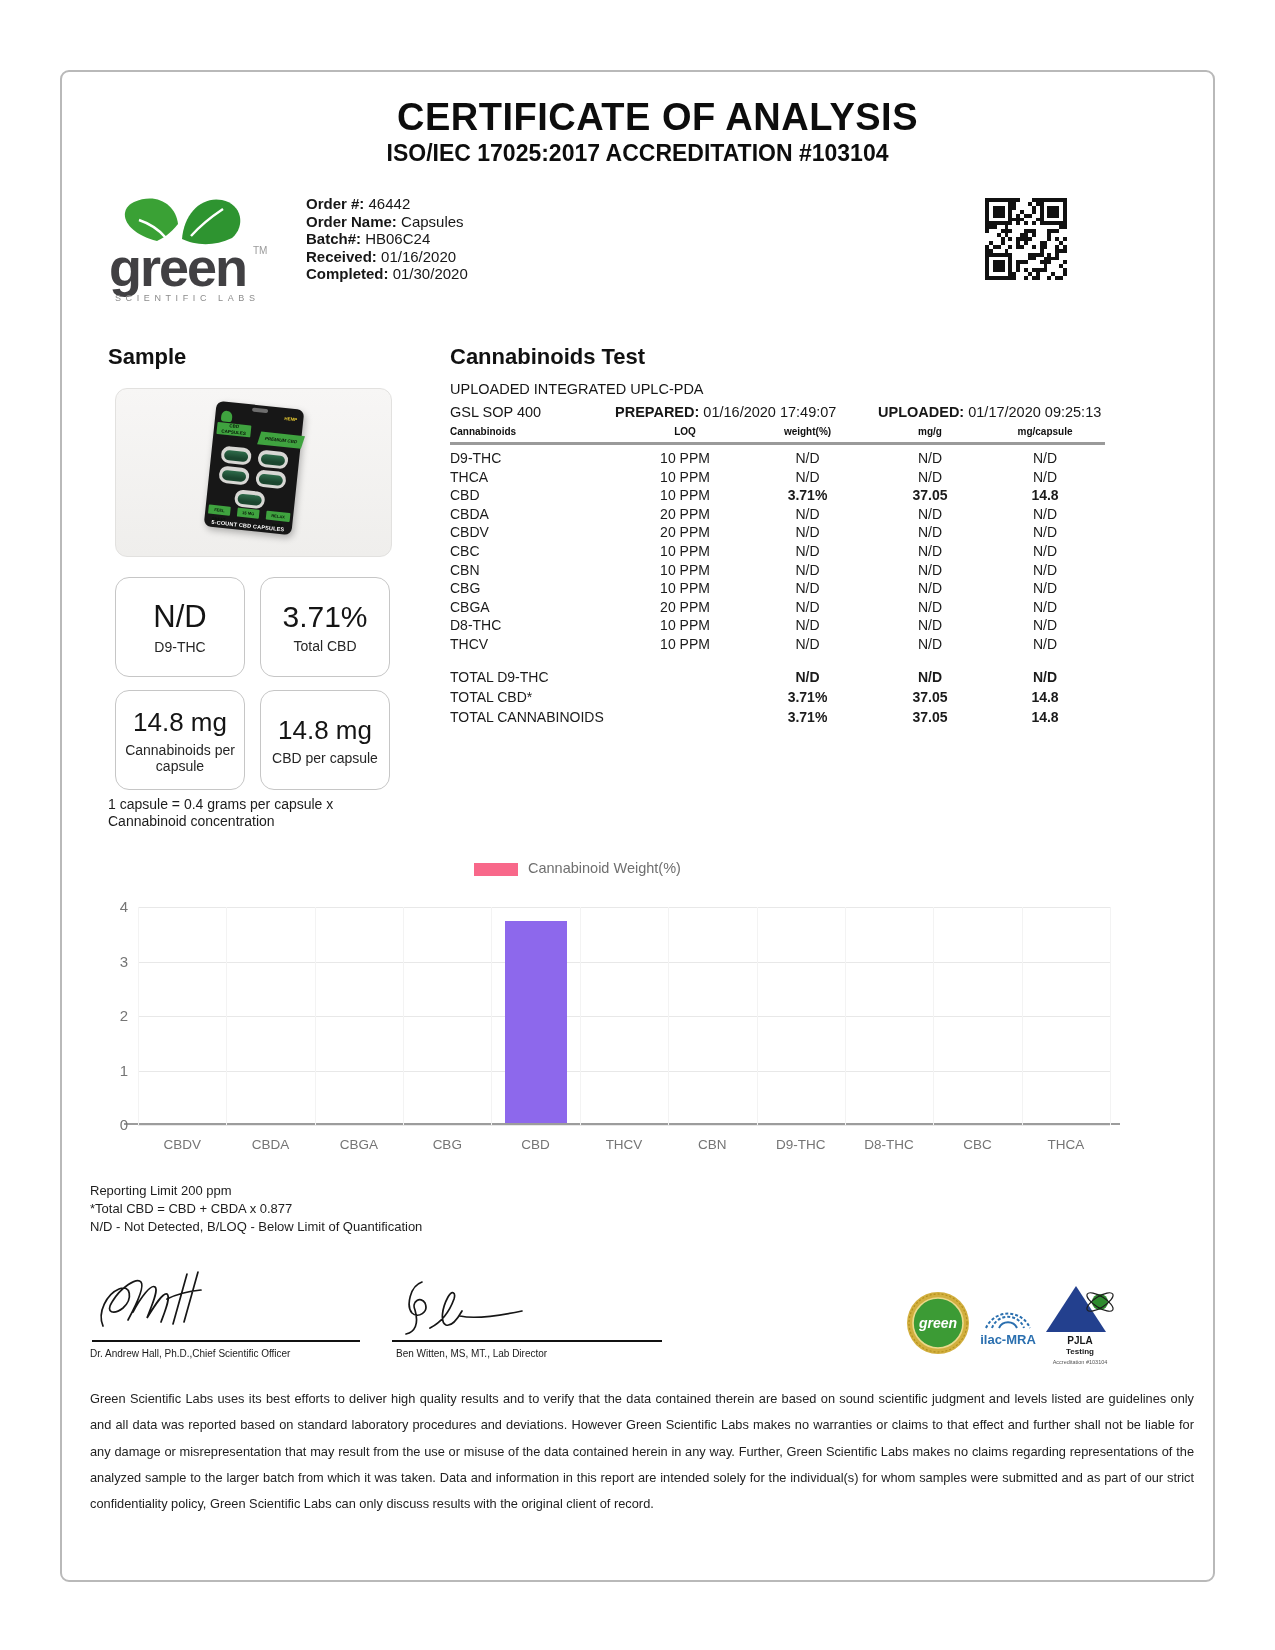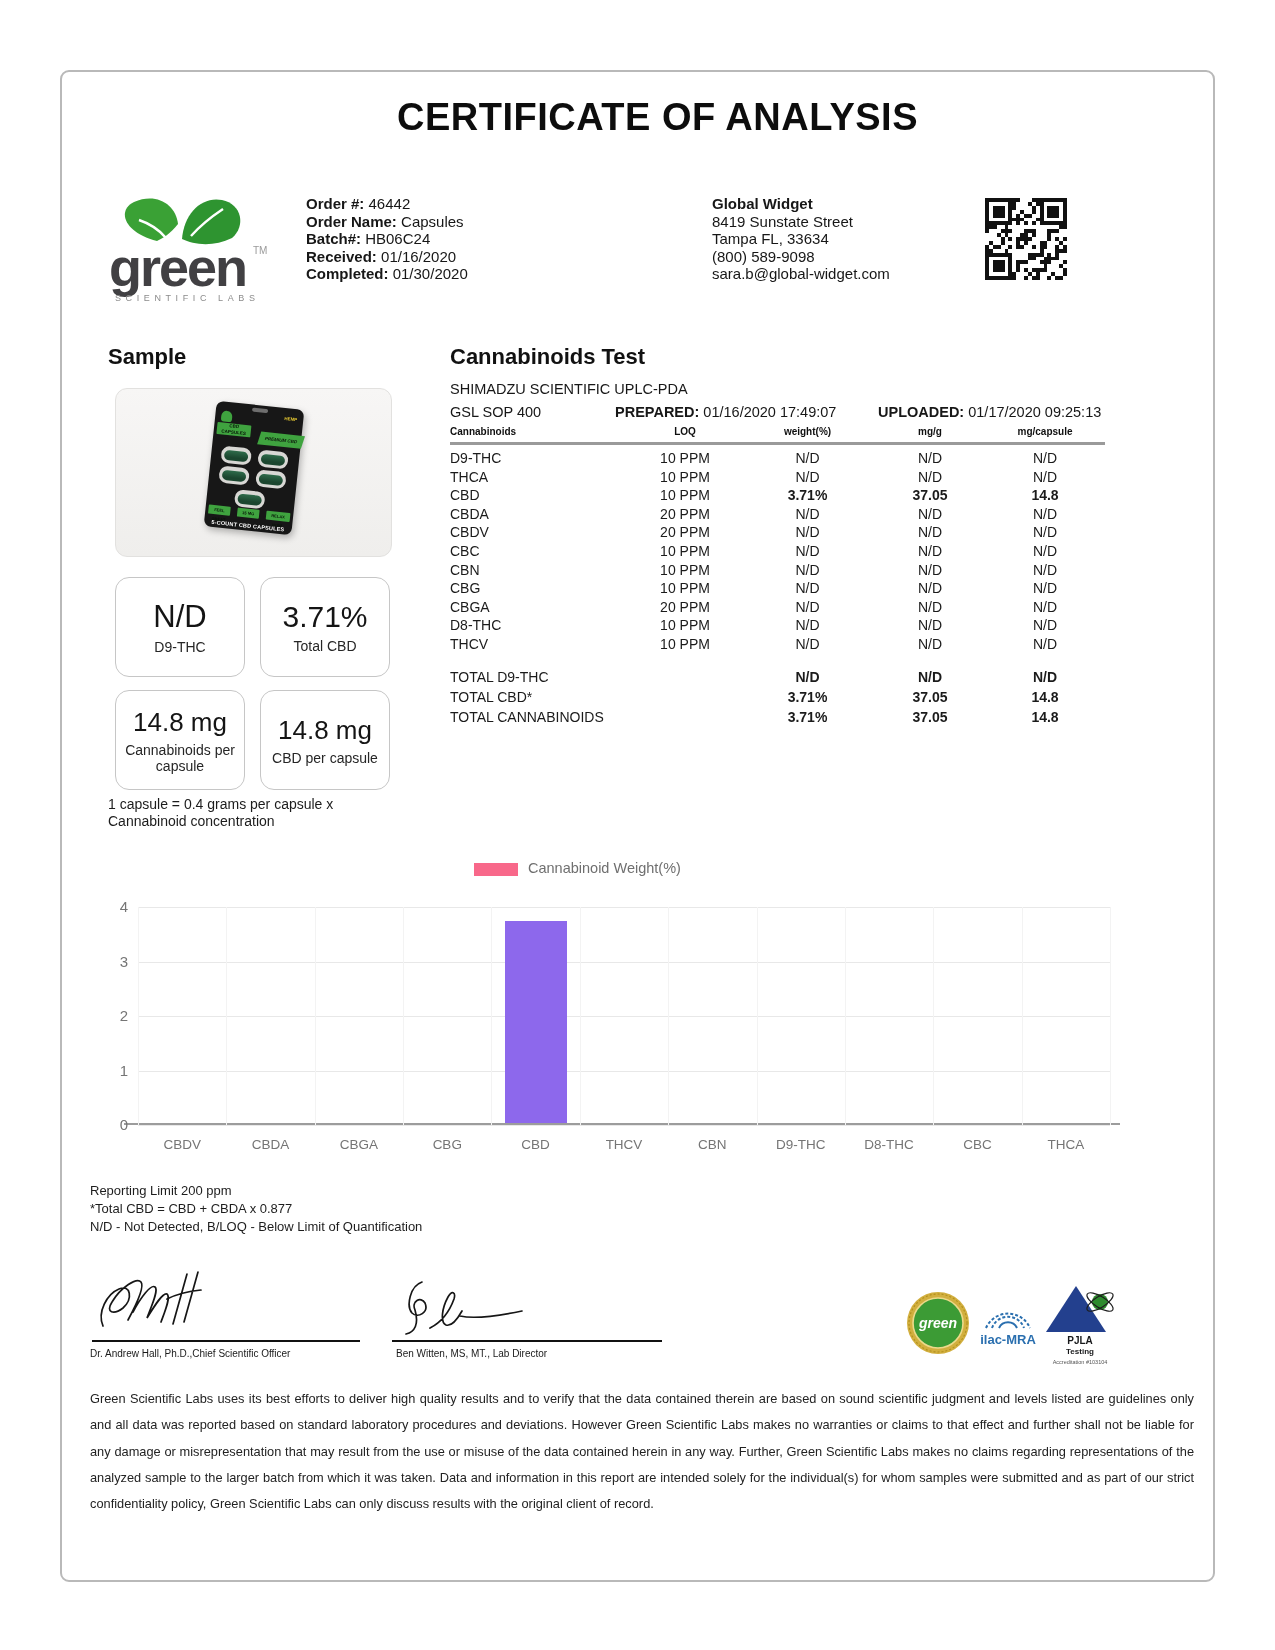--- a/index.html
+++ b/index.html
@@ -82,46 +82,40 @@
   .disclaimer{position:absolute;left:90px;top:1386px;width:1104px;font-size:12.8px;
         line-height:26.3px;text-align:justify;color:#232323;}
 </style>
 </head>
 <body>
 
 <div class="page">
   <div class="frame"></div>
 
   <div class="title">CERTIFICATE OF ANALYSIS</div>
+  <div class="subtitle">ISO/IEC 17025:2017 ACCREDITATION #103104</div>
 
   <svg id="logo-svg" width="192" height="112" viewBox="0 0 192 112">
     <path d="M54,47 C22,39 13,17 31,8 C53,-2 73,10 75,30 C67,40 60,44 54,47 Z" fill="#3aa135"></path>
     <path d="M36,26 C48,30 58,38 63,44" stroke="#ffffff" stroke-width="2.4" fill="none"></path>
     <path d="M79,45 C81,19 99,2 119,6 C139,10 143,32 129,44 C111,53 91,51 79,45 Z" fill="#2e9430"></path>
     <path d="M120,15 C108,23 96,33 88,42" stroke="#ffffff" stroke-width="2.4" fill="none"></path>
     <text x="6" y="92" font-family="Liberation Sans, sans-serif" font-size="54" font-weight="bold" fill="#414043" letter-spacing="-2">green</text>
     <text x="150" y="60" font-family="Liberation Sans, sans-serif" font-size="10" fill="#9a9a9a">TM</text>
     <text x="12" y="107" font-family="Liberation Sans, sans-serif" font-size="9" fill="#8b8b8b" letter-spacing="4.6">SCIENTIFIC LABS</text>
   </svg>
 
   <div class="info" id="order-block">
     <div><span class="lbl">Order #:</span> <span>46442</span></div>
     <div><span class="lbl">Order Name:</span> <span>Capsules</span></div>
     <div><span class="lbl">Batch#:</span> <span>HB06C24</span></div>
     <div><span class="lbl">Received:</span> <span>01/16/2020</span></div>
     <div><span class="lbl">Completed:</span> <span>01/30/2020</span></div>
   </div>
 
-  <div class="info" id="client-block">
-    <div class="lbl">Global Widget</div>
-    <div>8419 Sunstate Street</div>
-    <div>Tampa FL, 33634</div>
-    <div>(800) 589-9098</div>
-    <div>sara.b@global-widget.com</div>
-  </div>
 
   <svg id="qr-svg" width="82" height="82" viewBox="0 0 21 21" shape-rendering="crispEdges">
       <rect x="0" y="0" width="1" height="1" fill="#111"></rect>
       <rect x="1" y="0" width="1" height="1" fill="#111"></rect>
       <rect x="2" y="0" width="1" height="1" fill="#111"></rect>
       <rect x="3" y="0" width="1" height="1" fill="#111"></rect>
       <rect x="4" y="0" width="1" height="1" fill="#111"></rect>
       <rect x="5" y="0" width="1" height="1" fill="#111"></rect>
       <rect x="6" y="0" width="1" height="1" fill="#111"></rect>
       <rect x="7" y="0" width="1" height="1" fill="#111"></rect>
@@ -381,21 +375,21 @@
   </div>
   <div class="card" style="left:260px;top:690px;">
     <div class="val" style="font-size:26px;">14.8 mg</div>
     <div class="lab">CBD per capsule</div>
   </div>
 
   <div class="note" style="top:796px;text-align:right;">1 capsule = 0.4 grams per capsule x</div>
   <div class="note" style="top:813px;">Cannabinoid concentration</div>
 
   <div class="h2" id="test-heading">Cannabinoids Test</div>
-  <div id="instrument">SHIMADZU SCIENTIFIC UPLC-PDA</div>
+  <div id="instrument">UPLOADED INTEGRATED UPLC-PDA</div>
   <div class="soprow" style="left:450px;">GSL SOP 400</div>
   <div class="soprow" style="left:615px;">
     <span class="lbl">PREPARED:</span> <span>01/16/2020 17:49:07</span>
   </div>
   <div class="soprow" style="left:878px;">
     <span class="lbl">UPLOADED:</span> <span>01/17/2020 09:25:13</span>
   </div>
 
   <div id="tbl">
     <div id="tbl-head" class="grid5 thead">

